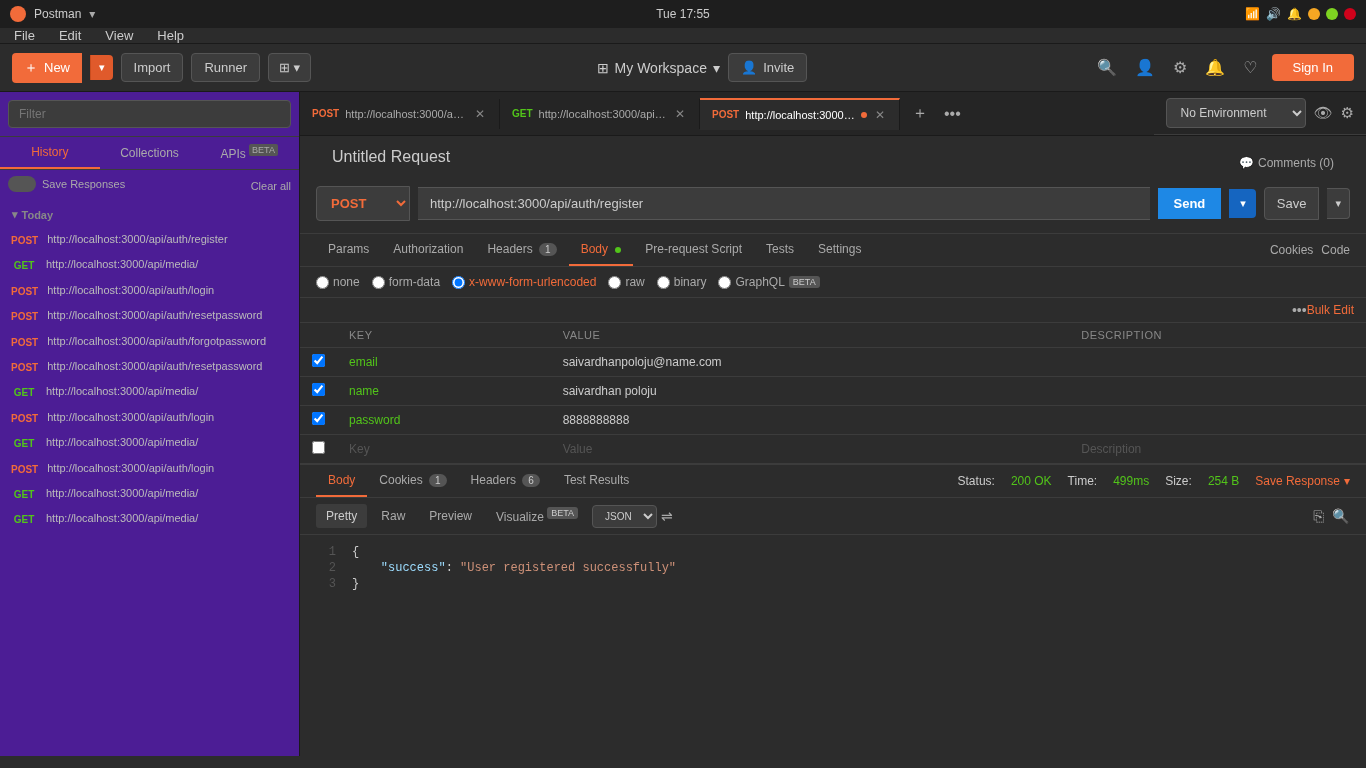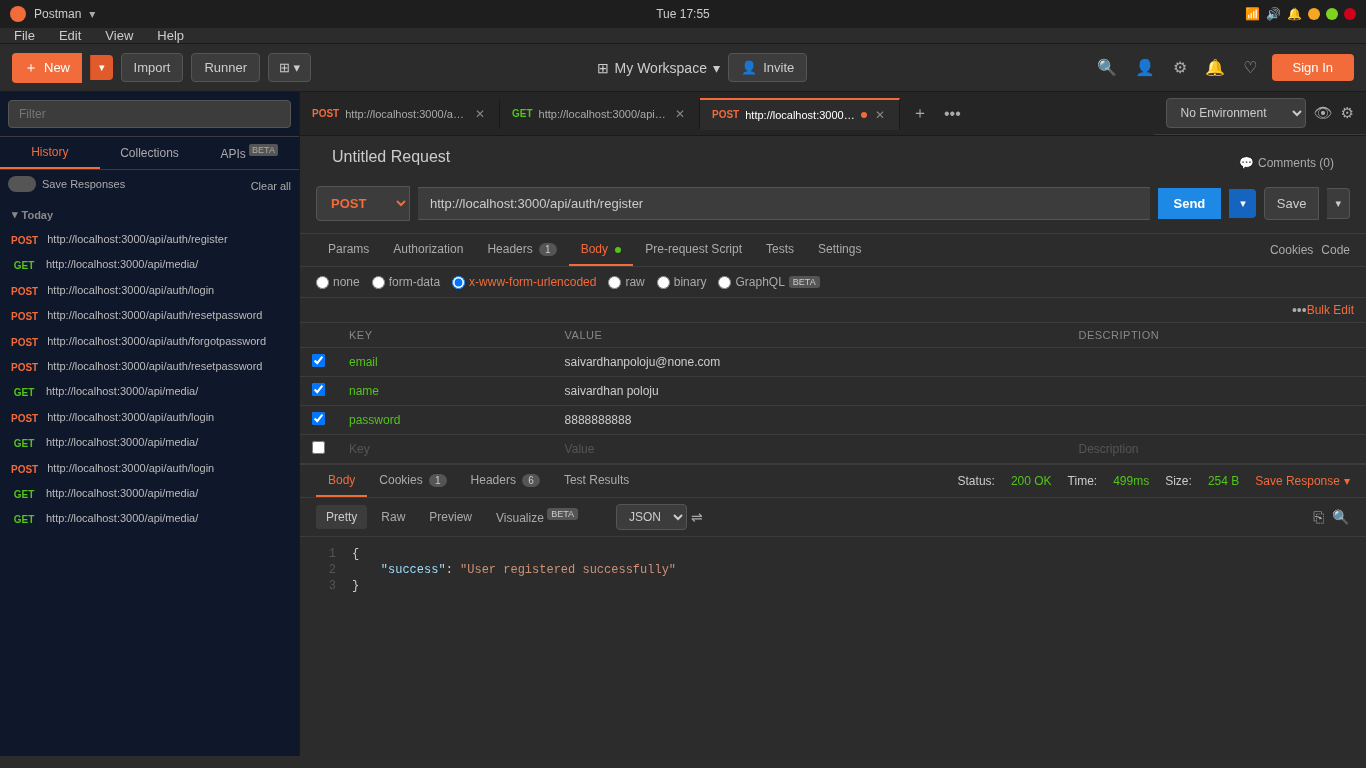--- a/index.html
+++ b/index.html
@@ -30,21 +30,21 @@
     .workspace-btn { background: transparent; color: #ccc; border: none; cursor: pointer; font-size: 14px; display: flex; align-items: center; gap: 6px; }
     .btn-invite { background: #3c3c3c; color: #ccc; border: 1px solid #555; border-radius: 4px; padding: 6px 12px; cursor: pointer; font-size: 13px; display: flex; align-items: center; gap: 6px; }
     .toolbar-right { display: flex; align-items: center; gap: 10px; }
     .toolbar-icon-btn { background: none; border: none; color: #aaa; cursor: pointer; font-size: 16px; padding: 4px; }
     .btn-signin { background: #f26b3a; color: white; border: none; border-radius: 4px; padding: 6px 21px; cursor: pointer; font-size: 13px; }
 
     
     .main-layout { display: flex; height: calc(768px - 28px - 28px - 48px); }
 
     
-    .sidebar { width: 300px; background: #0f172a; border-right: 1px solid #1a1a1a; display: flex; flex-direction: column; }
+    .sidebar { width: 300px; background: #4c1d95; border-right: 1px solid #1a1a1a; display: flex; flex-direction: column; }
     .sidebar-search { padding: 8px; border-bottom: 1px solid #3c3c3c; }
     .search-input { width: 100%; background: #3c3c3c; border: 1px solid #555; border-radius: 4px; padding: 6px 10px; color: #ccc; font-size: 12px; }
     .sidebar-tabs { display: flex; border-bottom: 1px solid #3c3c3c; }
     .sidebar-tab { flex: 1; padding: 8px 0; text-align: center; cursor: pointer; font-size: 12px; color: #aaa; background: none; border: none; }
     .sidebar-tab.active { color: #f26b3a; border-bottom: 2px solid #f26b3a; }
     .sidebar-controls { display: flex; align-items: flex-end; justify-content: space-between; padding: 6px 8px; }
     .toggle-wrap { display: flex; align-items: center; gap: 6px; font-size: 11px; color: #aaa; }
     .toggle { width: 28px; height: 16px; background: #555; border-radius: 8px; cursor: pointer; position: relative; }
     .clear-all { color: #aaa; font-size: 11px; cursor: pointer; background: none; border: none; }
     .sidebar-content { flex: 1; overflow-y: auto; }
@@ -120,21 +120,21 @@
     .status-200 { color: #52c41a; font-weight: normal; }
     .status-time { color: #52c41a; }
     .status-size { color: #52c41a; }
     .save-response-btn { color: #f26b3a; background: none; border: none; cursor: pointer; font-size: 12px; display: flex; align-items: center; gap: 4px; }
 
     
     .resp-format-bar { display: flex; align-items: center; justify-content: space-between; padding: 6px 16px; border-bottom: 1px solid #3c3c3c; }
     .format-tabs { display: flex; gap: 4px; }
     .format-tab { padding: 4px 10px; font-size: 12px; color: #aaa; cursor: pointer; background: none; border: none; border-radius: 3px; }
     .format-tab.active { background: #3c3c3c; color: #ccc; }
-    .format-select { background: #3c3c3c; color: #ccc; border: 1px solid #555; border-radius: 4px; padding: 4px 8px; font-size: 12px; cursor: pointer; margin-left: 24px; }
+    .format-select { background: #3c3c3c; color: #ccc; border: 1px solid #555; border-radius: 4px; padding: 4px 8px; font-size: 10px; cursor: pointer; }
     .resp-icons { display: flex; gap: 8px; }
     .resp-icon-btn { background: none; border: none; color: #aaa; cursor: pointer; font-size: 14px; }
 
     
     .code-viewer { flex: 1; overflow-y: auto; padding: 8px 16px; background: #2c2c2c; font-family: 'Courier New', monospace; font-size: 12px; }
     .line { display: flex; gap: 16px; margin: 2px 0; }
     .line-num { color: #555; min-width: 20px; text-align: right; user-select: none; }
     .line-content { color: #ccc; }
     .json-brace { color: #ccc; }
     .json-key { color: #9cdcfe; }
@@ -398,21 +398,21 @@
             <th></th>
             <th>KEY</th>
             <th>VALUE</th>
             <th>DESCRIPTION</th>
           </tr>
         </thead>
         <tbody>
           <tr>
             <td><input type="checkbox" checked="" style=""></td>
             <td class="key-cell">email</td>
-            <td class="value-cell">saivardhanpoloju@none.com</td>
+            <td class="value-cell">saivardhanpoloju@name.com</td>
             <td class="desc-cell"></td>
           </tr>
           <tr>
             <td><input type="checkbox" checked="" style=""></td>
             <td class="key-cell">name</td>
             <td class="value-cell">saivardhan poloju</td>
             <td class="desc-cell"></td>
           </tr>
           <tr>
             <td><input type="checkbox" checked="" style=""></td>

